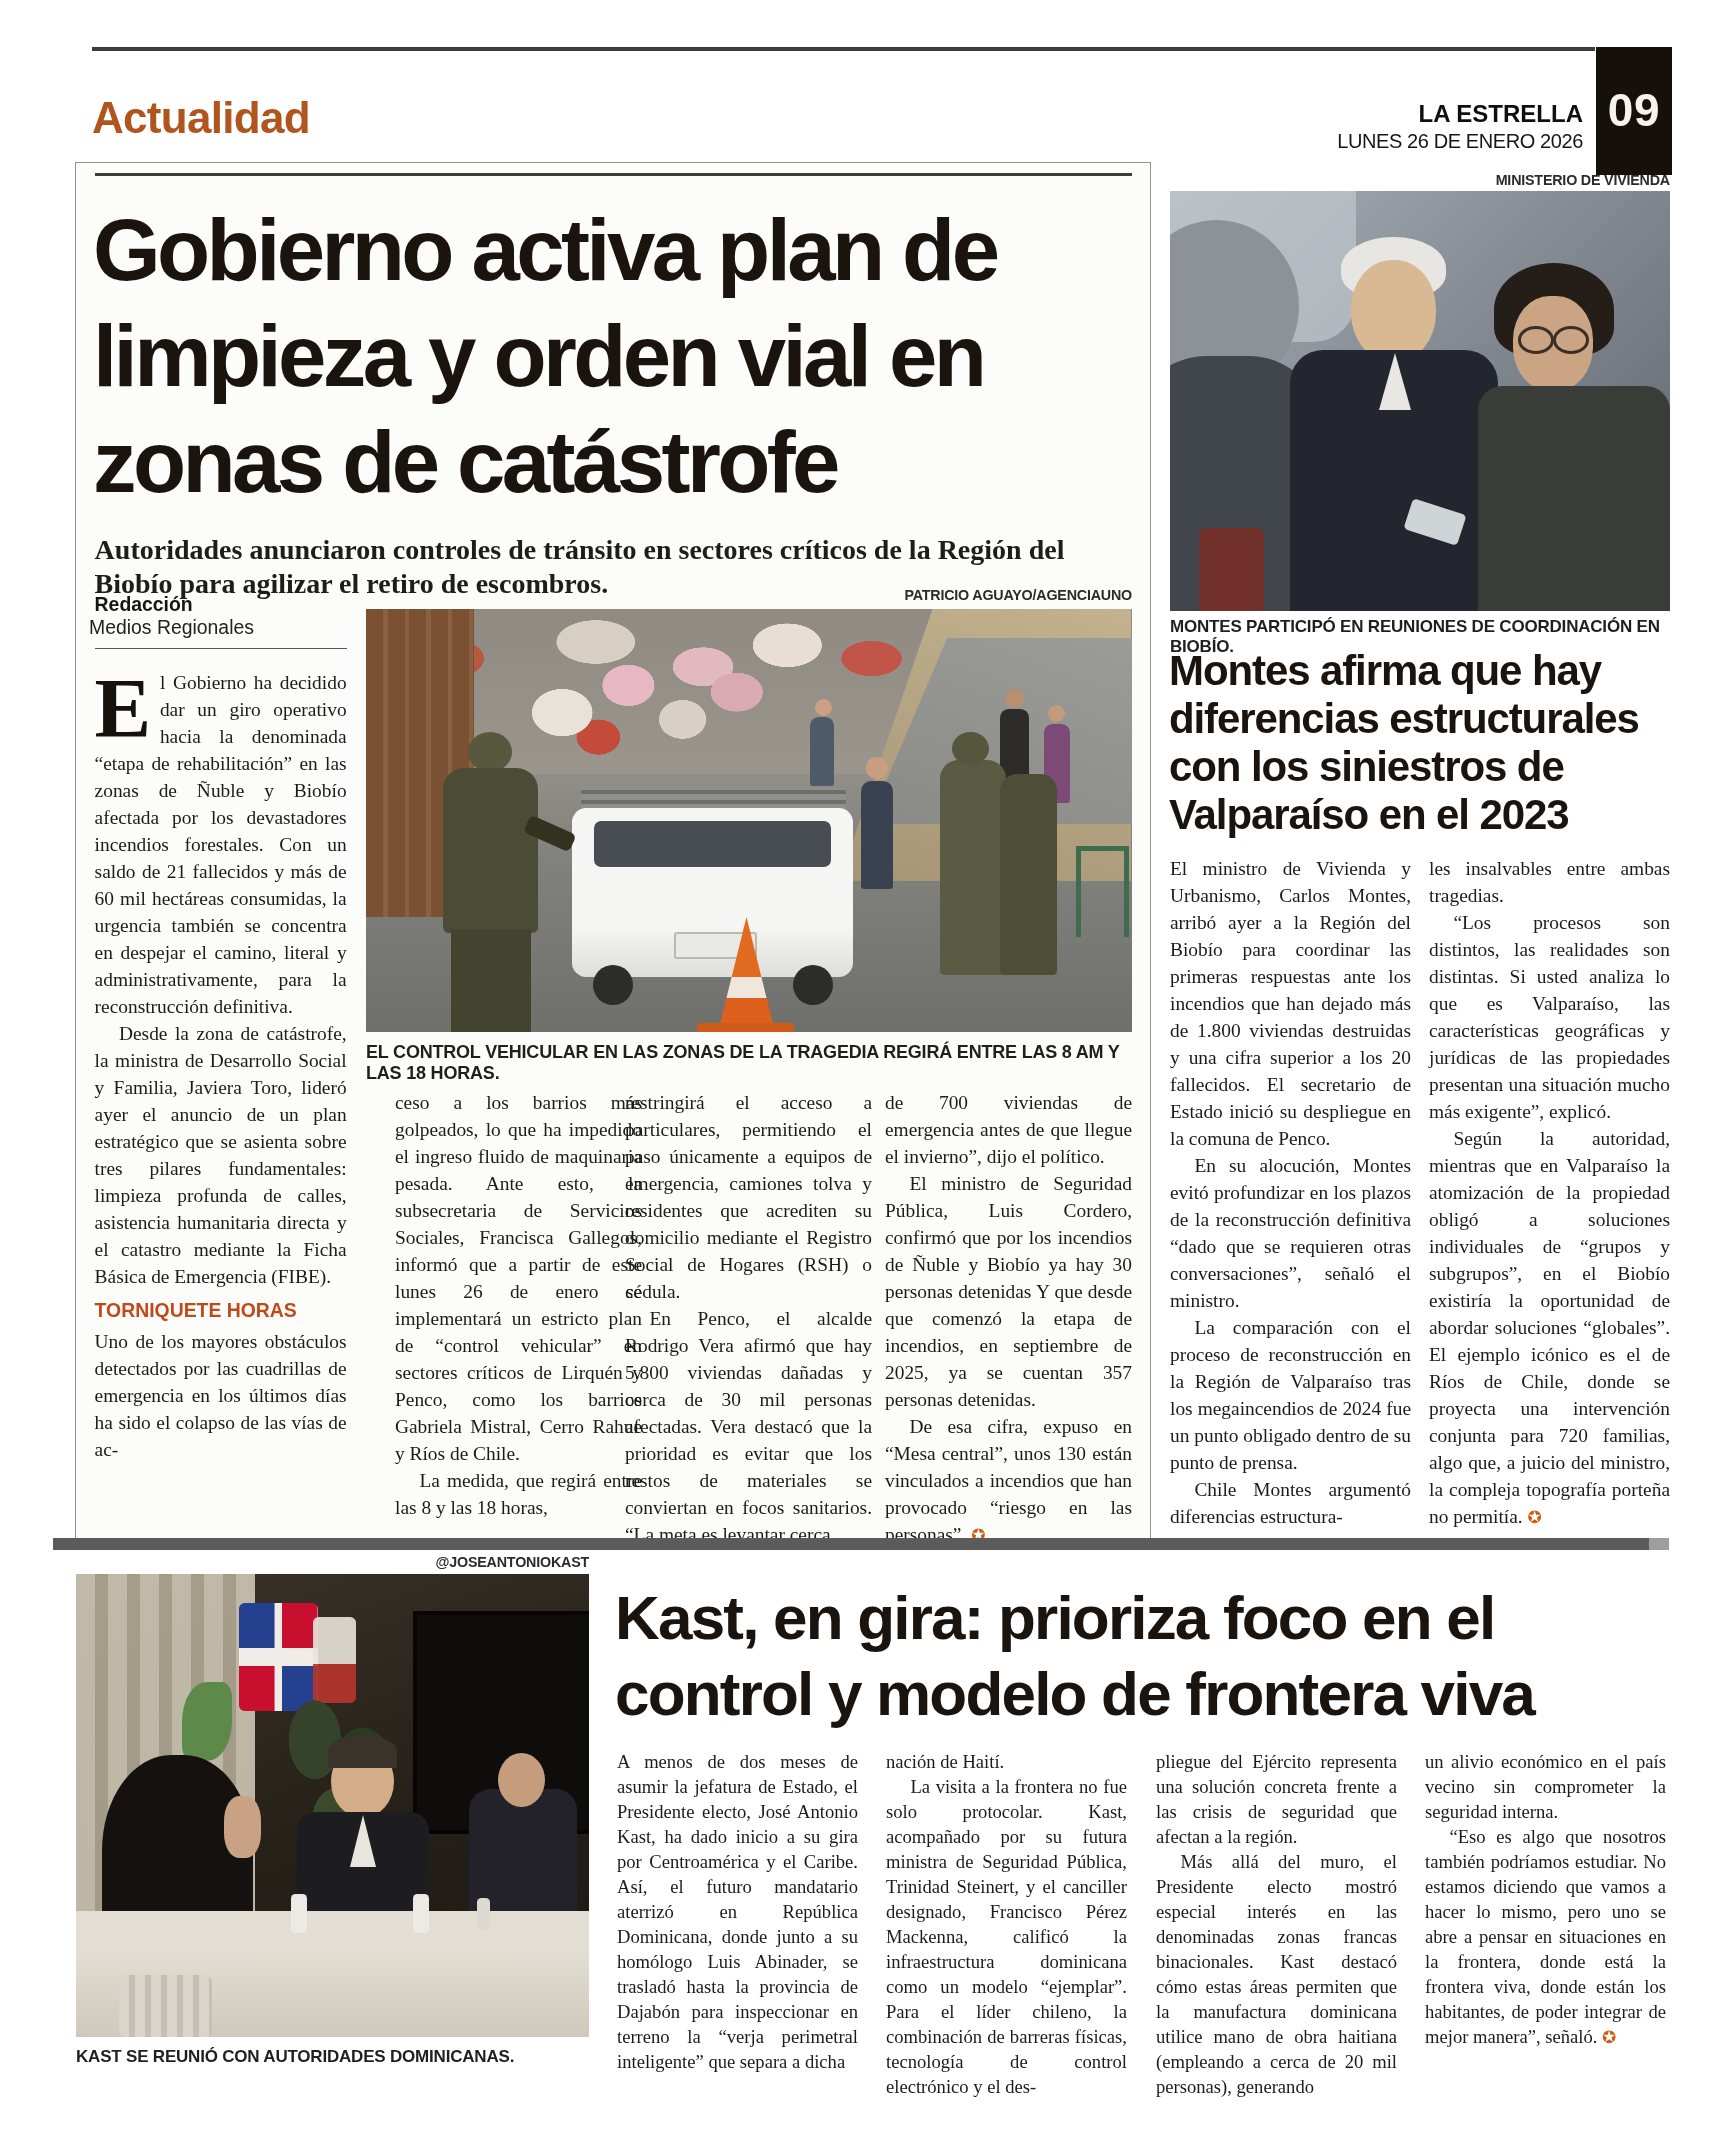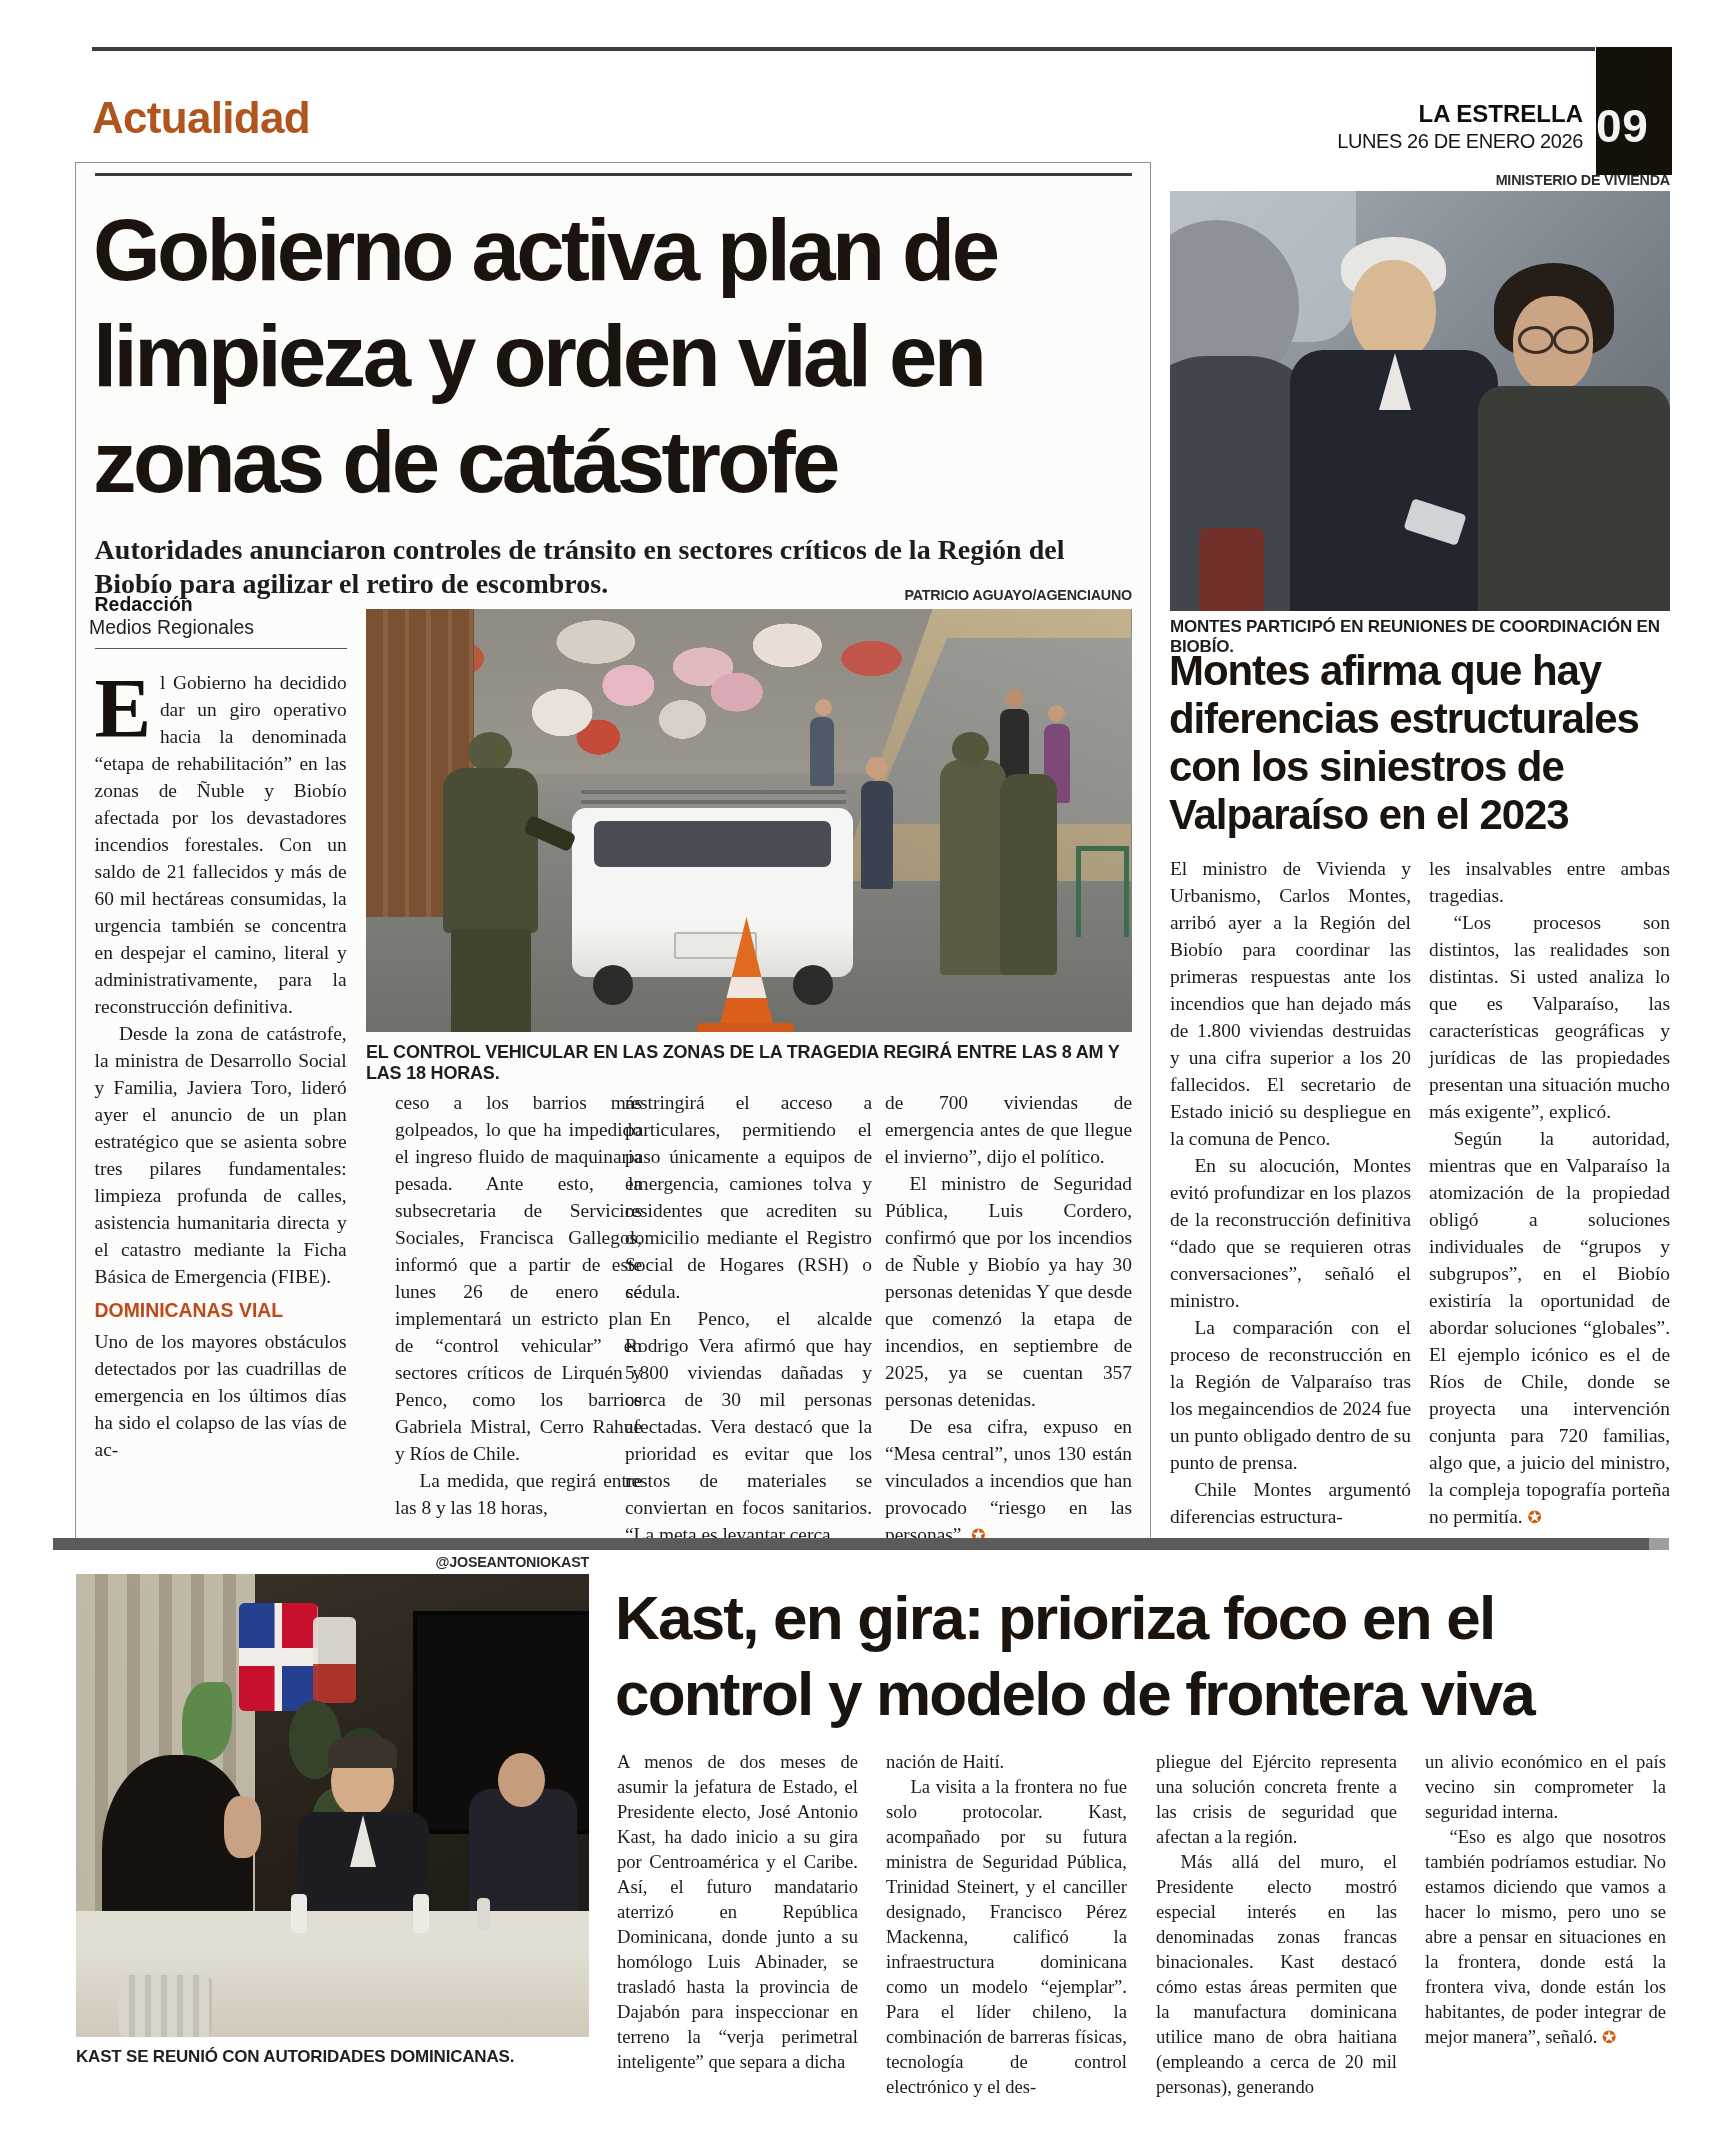--- a/index.html
+++ b/index.html
@@ -27,21 +27,21 @@
   .credit{font-family:"Liberation Sans",sans-serif;font-weight:bold;font-size:14.3px;
           letter-spacing:-0.2px;color:#2b2b2b;text-align:right;}
   .dropcap{float:left;font-family:"Liberation Serif",serif;font-weight:bold;font-size:85px;
            line-height:66px;margin:5.7px 8.6px 0 0;color:#17110c;}
   .endmark{color:#cf5c10;font-size:17px;}
   .section-title{font-family:"Liberation Sans",sans-serif;font-weight:bold;font-size:44px;
                  letter-spacing:-0.7px;color:#b0551e;}
   .masthead{font-family:"Liberation Sans",sans-serif;font-weight:bold;font-size:24px;color:#0f0f0f;text-align:right;}
   .dateline{font-family:"Liberation Sans",sans-serif;font-size:20px;color:#161616;text-align:right;letter-spacing:-0.4px;}
   .pagenum{font-family:"Liberation Sans",sans-serif;font-weight:bold;font-size:46px;color:#f5f2ef;
-           text-align:left;line-height:126px;letter-spacing:0.7px;margin-top:16px;}
+           text-align:center;line-height:126px;letter-spacing:0.7px;}
   .whitebox{background:#fcfcfa;border:0.7px solid #919191;}
   .photo{overflow:hidden;}
   
   .fig-head{position:absolute;border-radius:50%;}
 </style>
 </head>
 <body>
 
 <div class="page">
 
@@ -95,21 +95,21 @@
 
     <div class="abs deck" style="left:18.6px;top:370px;width:1018px;">Autoridades anunciaron controles de tránsito en sectores críticos de la Región del Biobío para agilizar el retiro de escombros.</div>
 
     <div class="abs byline-b" style="left:18.6px;top:429px;">Redacción</div>
     <div class="abs byline-r" style="left:13px;top:452px;">Medios Regionales</div>
     <div class="abs" style="left:18.6px;top:485px;width:252px;height:1.4px;background:#555;"></div>
 
     <div class="abs bodycol" style="left:18.6px;top:506px;width:252px;">
       <p><span class="dropcap">E</span><span>l Gobierno ha decidido dar un giro operativo hacia la denominada “etapa de rehabilitación” en las zonas de Ñuble y Biobío afectada por los devastadores incendios forestales. Con un saldo de 21 fallecidos y más de 60 mil hectáreas consumidas, la urgencia también se concentra en despejar el camino, literal y administrativamente, para la reconstrucción definitiva.</span></p>
       <p class="ind">Desde la zona de catástrofe, la ministra de Desarrollo Social y Familia, Javiera Toro, lideró ayer el anuncio de un plan estratégico que se asienta sobre tres pilares fundamentales: limpieza profunda de calles, asistencia humanitaria directa y el catastro mediante la Ficha Básica de Emergencia (FIBE).</p>
-      <div class="subhead">DOMINICANAS VIAL</div>
+      <div class="subhead">TORNIQUETE HORAS</div>
       <p>Uno de los mayores obstáculos detectados por las cuadrillas de emergencia en los últimos días ha sido el colapso de las vías de ac-</p>
     </div>
 
     <div class="abs credit" style="left:290px;top:424px;width:766px;">PATRICIO AGUAYO/AGENCIAUNO</div>
 
     <div class="abs photo" style="left:290px;top:446px;width:766px;height:423px;background:linear-gradient(180deg,#9b958c 0%,#918e88 40%,#83837f 55%,#6f6f6b 100%);">
 
       <div class="abs" style="left:0;top:0;width:766px;height:165px;background:
         radial-gradient(43px 29px at 12% 30%,#b8593f 0 60%,transparent 61%),
         radial-gradient(65px 36px at 30% 20%,#d8cfc4 0 60%,transparent 61%),

